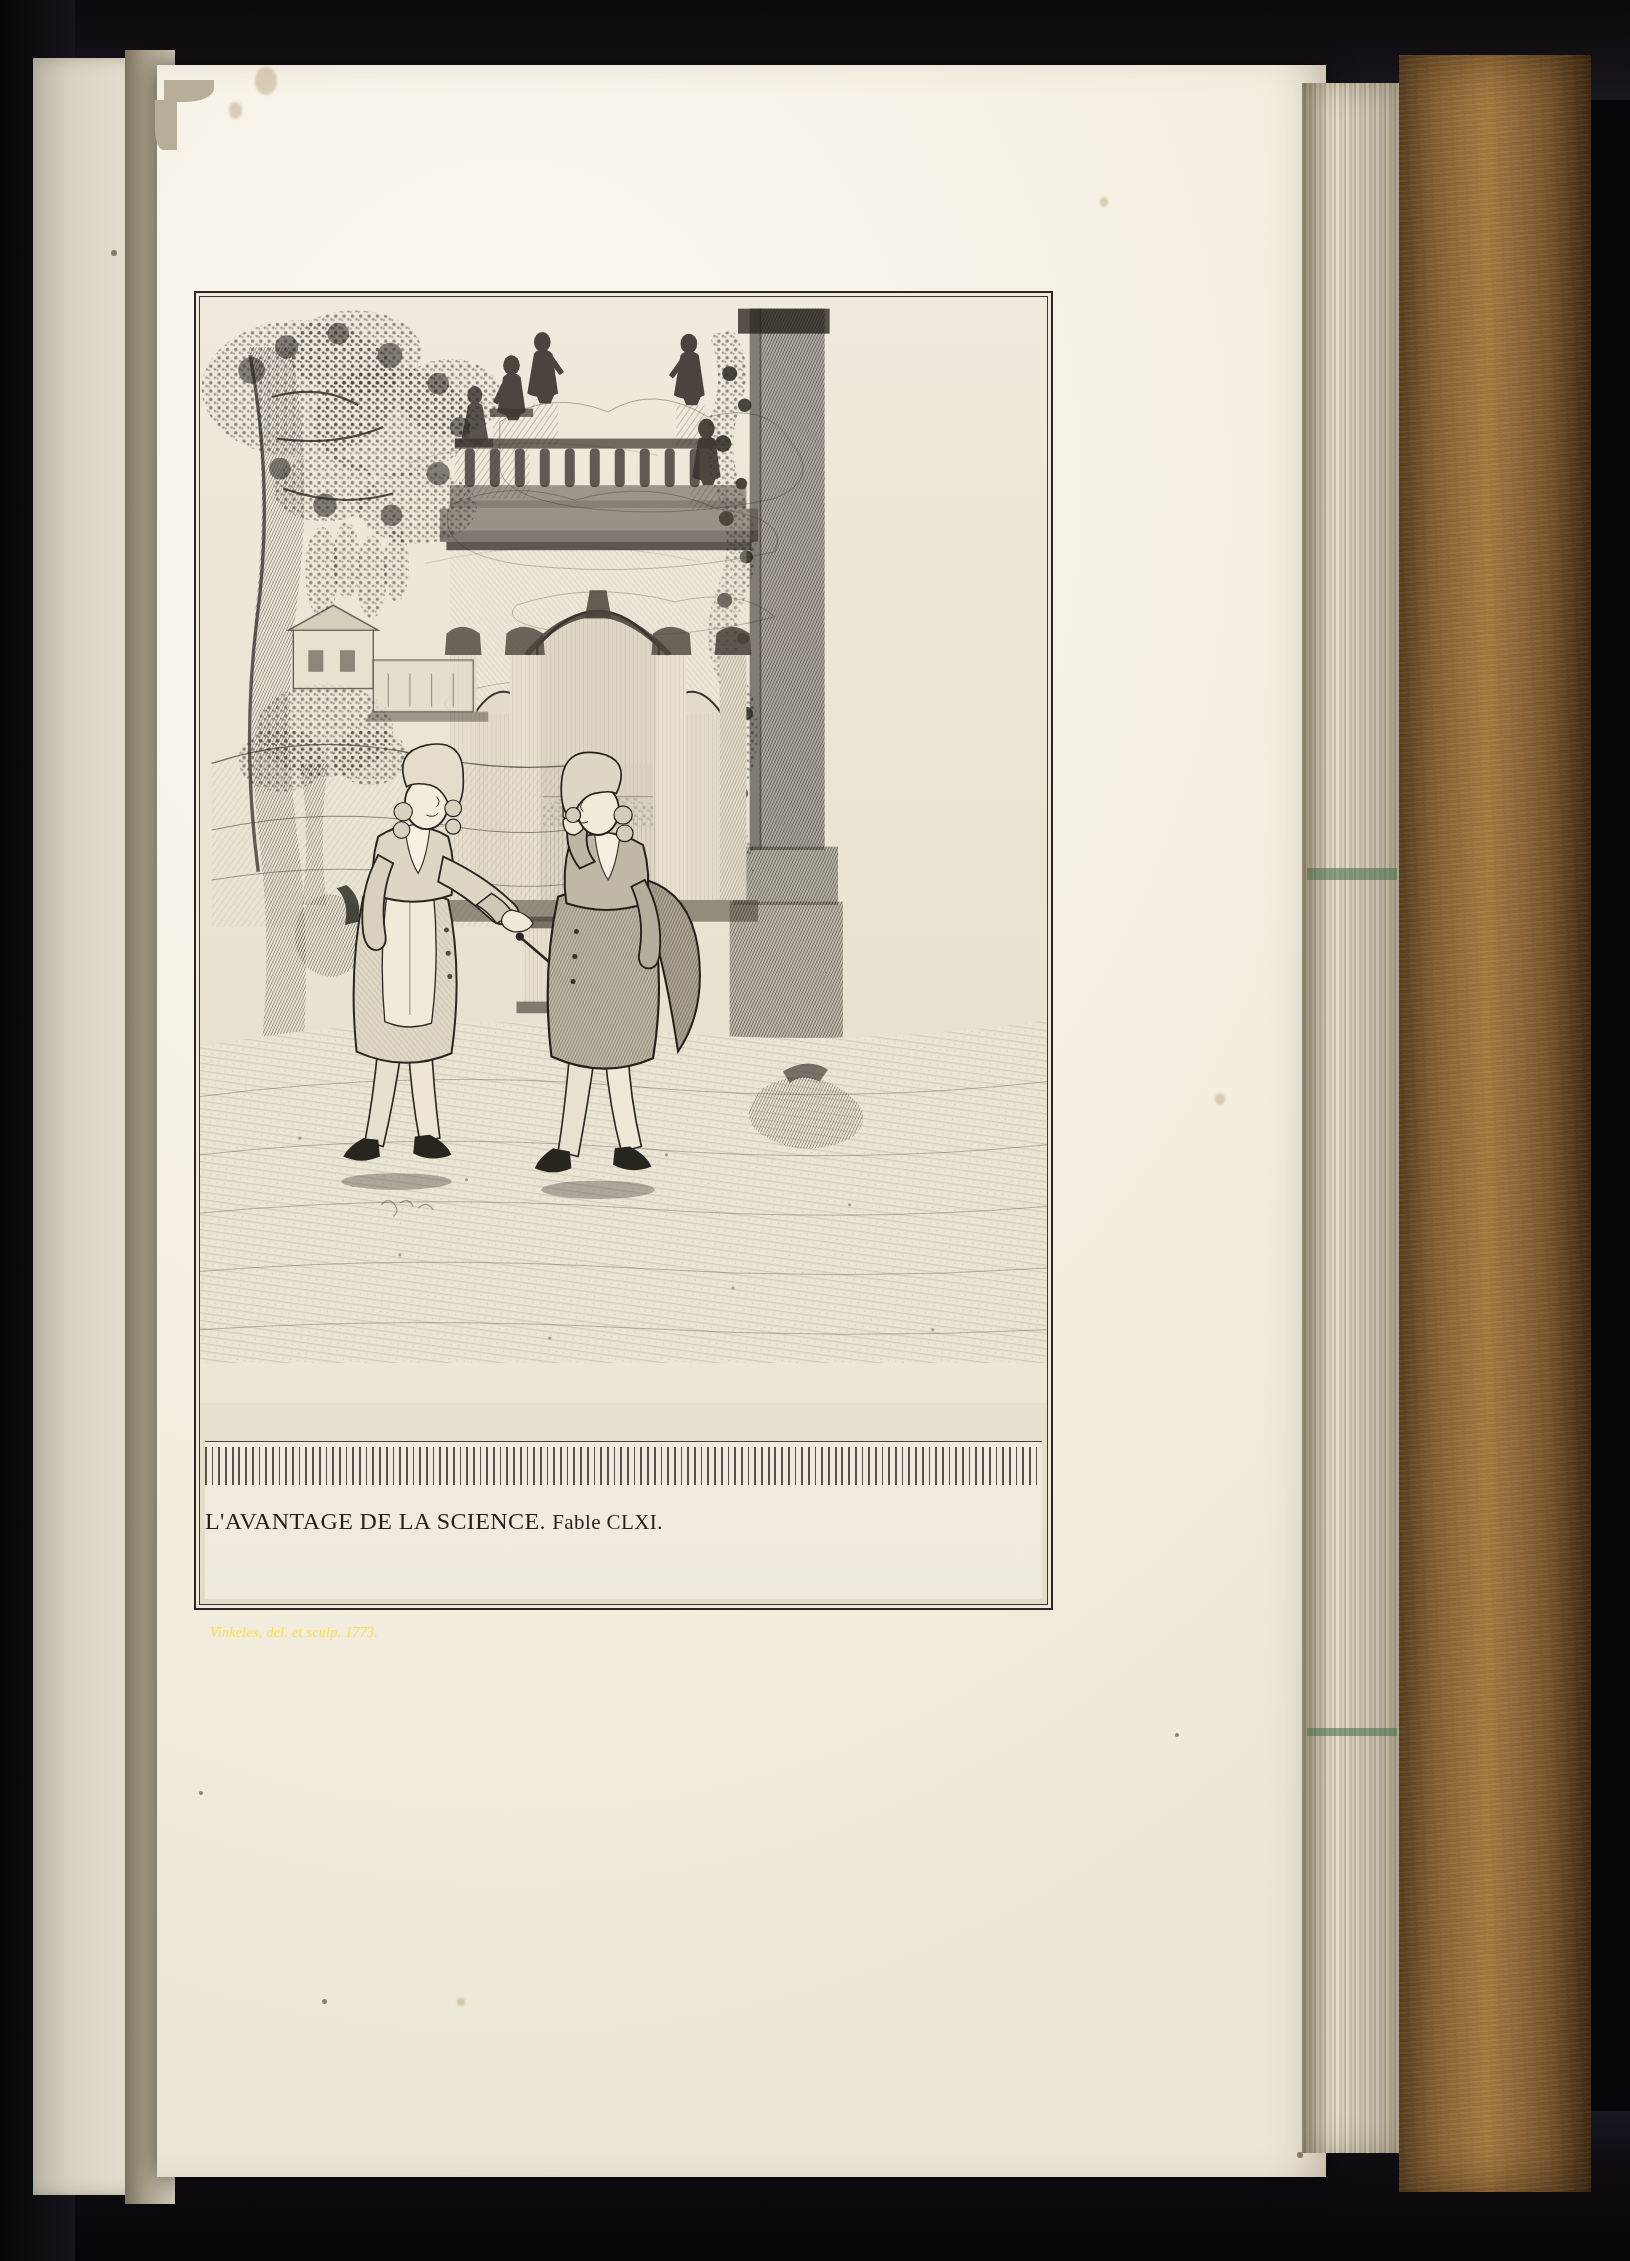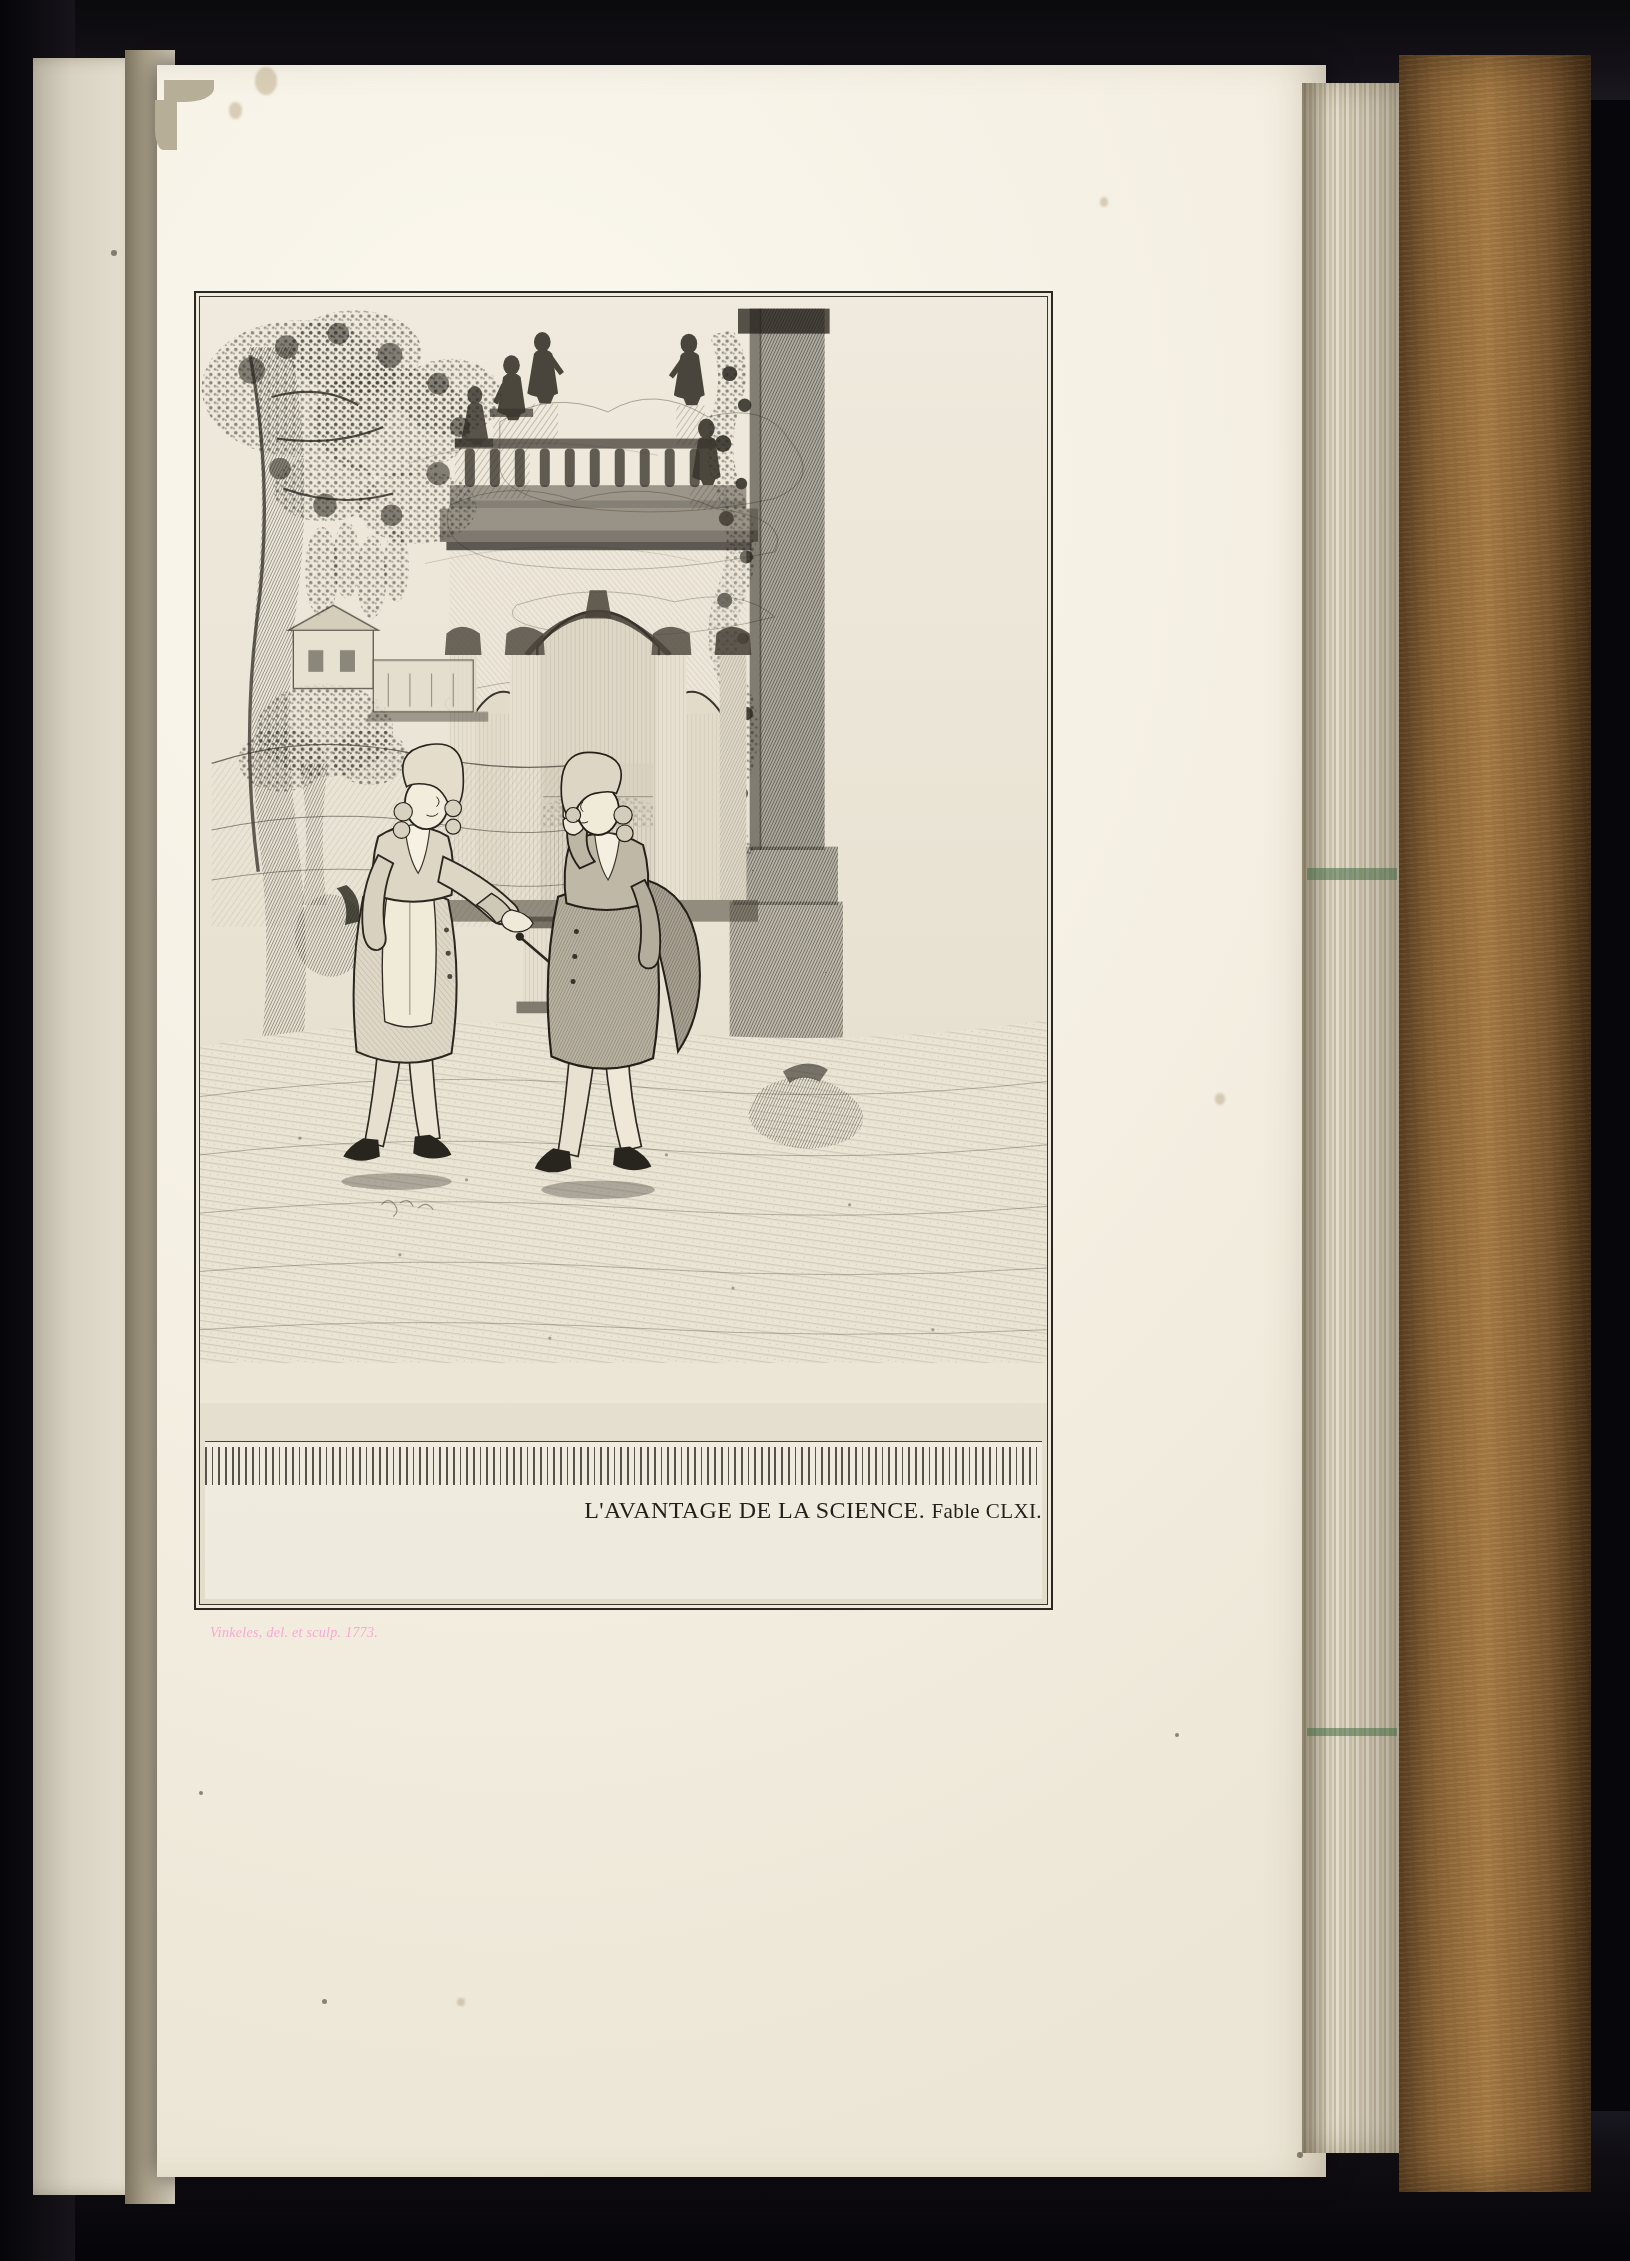--- a/index.html
+++ b/index.html
@@ -171,38 +171,38 @@
     position: absolute;
     left: 0; top: 5px; width: 100%; height: 38px;
     background: repeating-linear-gradient(90deg,
       #3c382f 0px, #3c382f 1.7px,
       transparent 1.7px, transparent 6.7px);
     opacity: 0.85;
   }
   #caption-title {
     position: absolute;
     left: 0; right: 0;
-    top: 55px;
-    text-align: right;
+    top: 66px;
+    text-align: left;
     font-family: "Liberation Serif", serif;
     font-size: 24px;
     letter-spacing: 0.4px;
     color: #241f1a;
     white-space: nowrap;
   }
   #caption-title .small { font-size: 21px; }
 
   #signature {
     position: absolute;
     left: 210px;
     top: 1625px;
     font-family: "Liberation Serif", serif;
     font-style: italic;
     font-size: 14px;
-    color: #f9a8d4;
+    color: #fde047;
     letter-spacing: 0.3px;
   }
 
   
   .showthrough {
     position: absolute;
     color: rgba(78,70,55,0.42);
     font-family: "Liberation Serif", serif;
     transform: scaleX(-1);
     white-space: nowrap;

